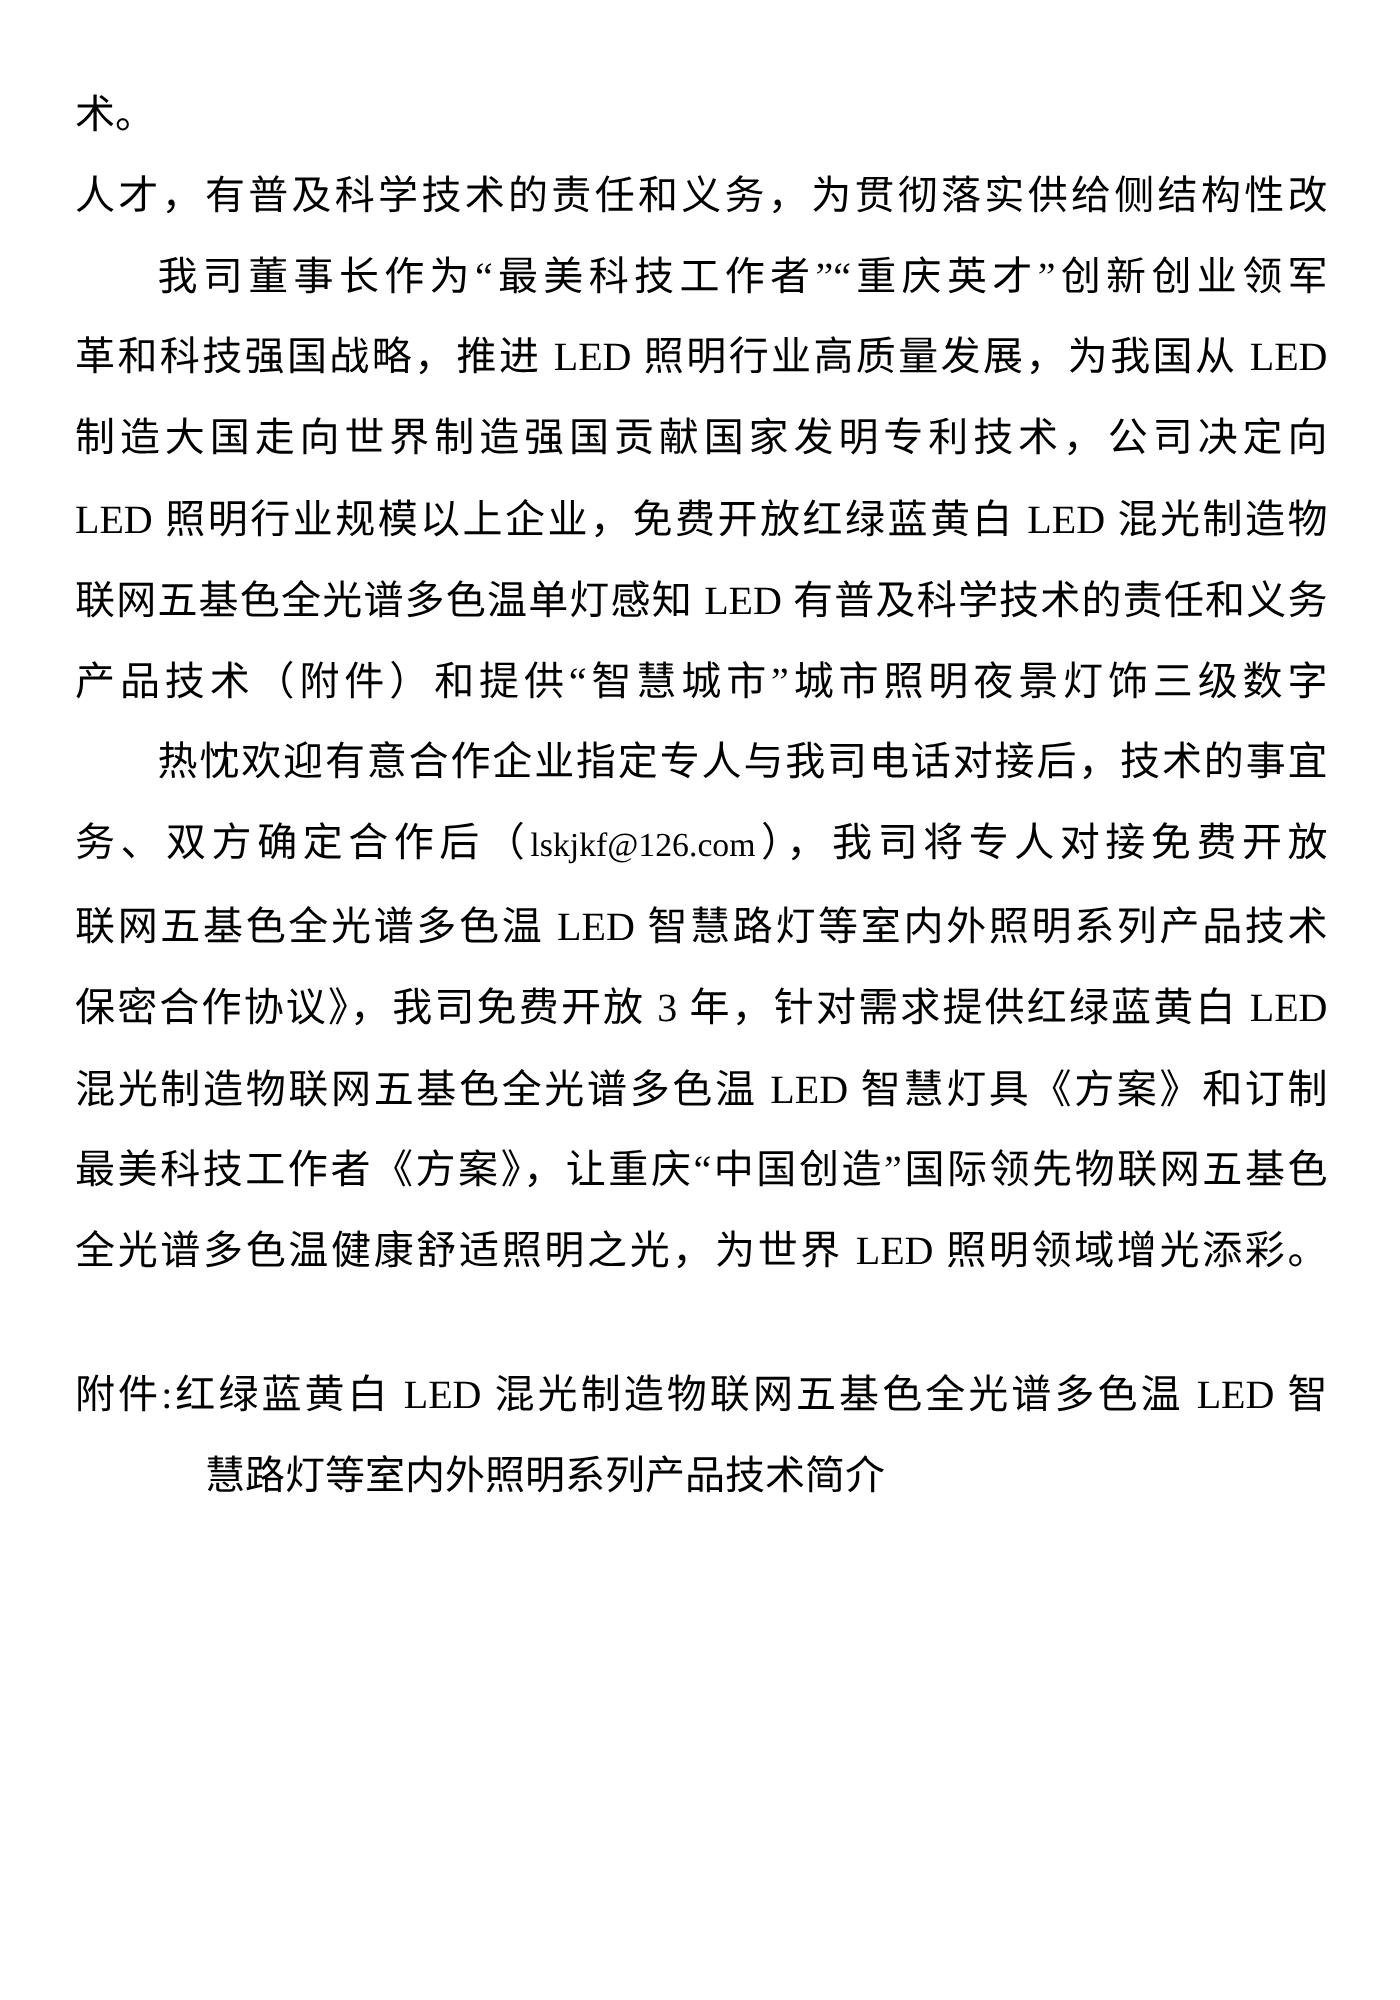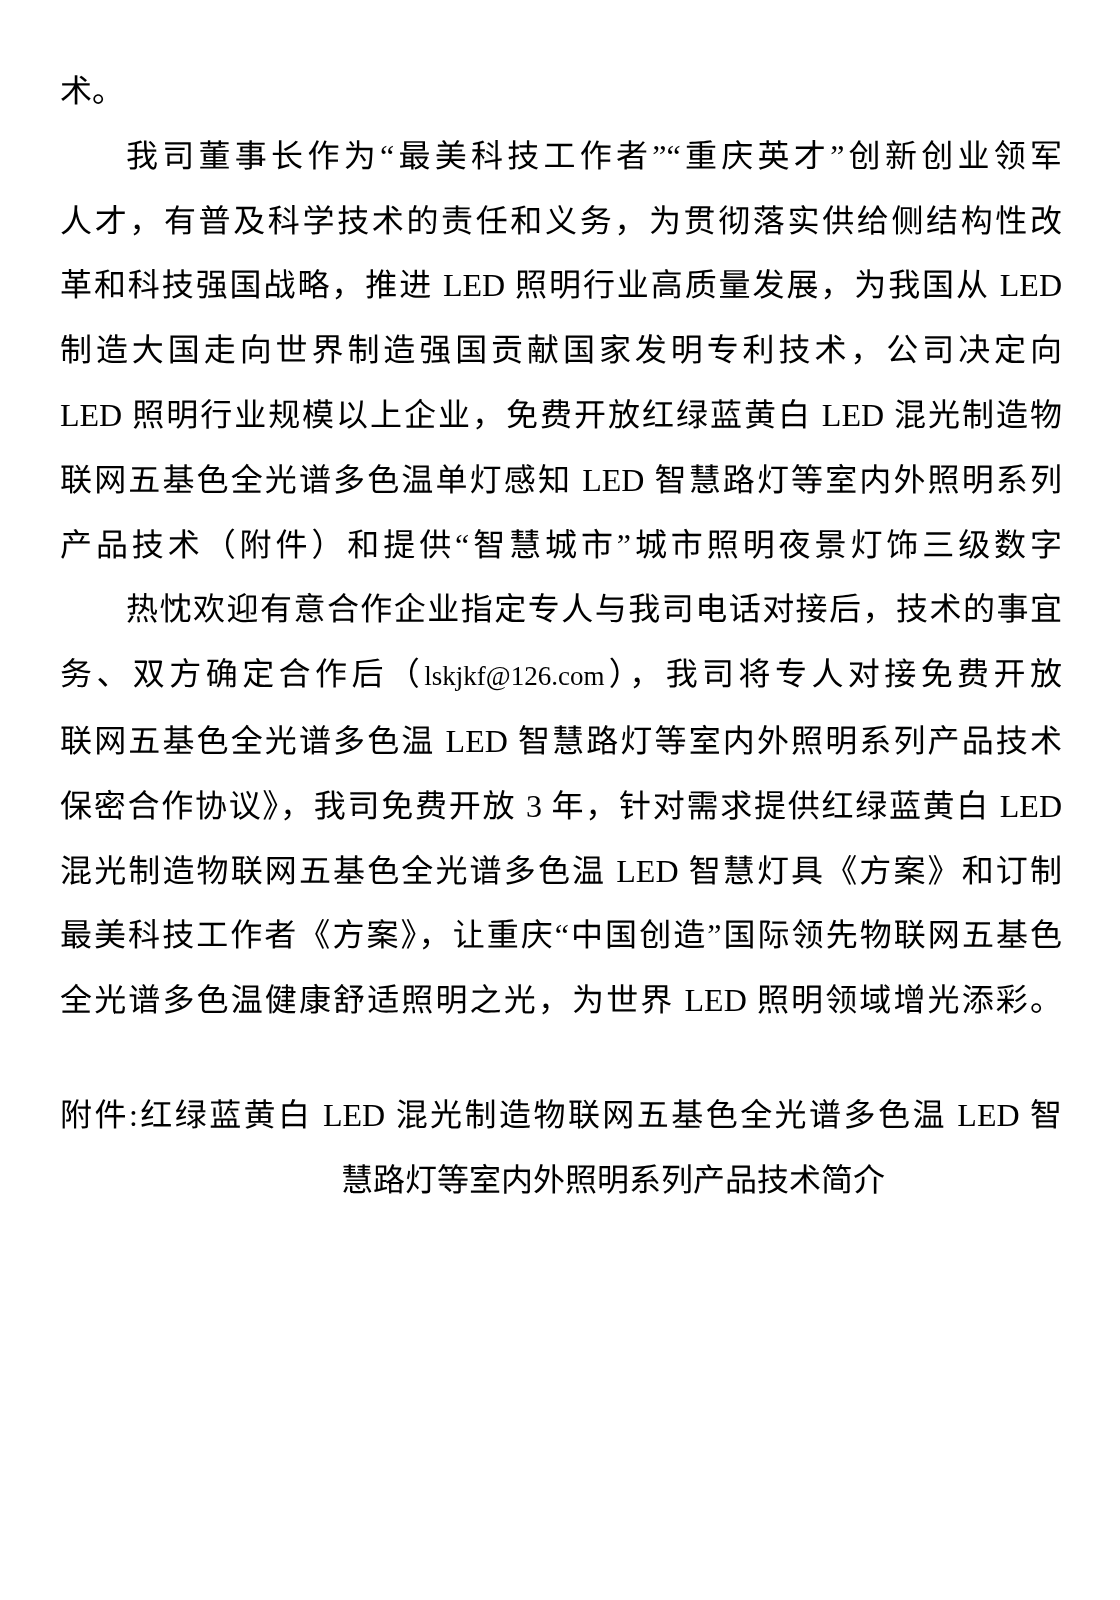--- a/index.html
+++ b/index.html
@@ -36,43 +36,42 @@
     text-justify: inter-character;
   }
   
   .indent {
     text-indent: 66px;
   }
   
   .hang {
     padding-left: 104px;
     box-sizing: border-box;
-    text-align: center;
   }
   .spacer {
     height: 50px;
   }
   .email {
     font-size: 27px;
   }
 </style>
 </head>
 <body>
 
 <div class="page">
   <div class="content">
 
     <div class="line">术。</div>
 
+    <div class="line j">人才，有普及科学技术的责任和义务，为贯彻落实供给侧结构性改</div>
     <div class="line j indent">我司董事长作为“最美科技工作者”“重庆英才”创新创业领军</div>
-    <div class="line j">人才，有普及科学技术的责任和义务，为贯彻落实供给侧结构性改</div>
     <div class="line j">革和科技强国战略，推进 LED 照明行业高质量发展，为我国从 LED</div>
     <div class="line j">制造大国走向世界制造强国贡献国家发明专利技术，公司决定向</div>
     <div class="line j">LED 照明行业规模以上企业，免费开放红绿蓝黄白 LED 混光制造物</div>
-    <div class="line j">联网五基色全光谱多色温单灯感知 LED 智慧路灯等室内外照明系列</div>
+    <div class="line j">联网五基色全光谱多色温单灯感知 LED 有普及科学技术的责任和义务</div>
     <div class="line j">产品技术（附件）和提供“智慧城市”城市照明夜景灯饰三级数字</div>
 
     <div class="line j indent">热忱欢迎有意合作企业指定专人与我司电话对接后，技术的事宜</div>
     <div class="line j">
       <span>务、双方确定合作后（</span><span class="email">lskjkf@126.com</span><span>），我司将专人对接免费开放</span>
     </div>
     <div class="line j">联网五基色全光谱多色温 LED 智慧路灯等室内外照明系列产品技术</div>
     <div class="line j">保密合作协议》，我司免费开放 3 年，针对需求提供红绿蓝黄白 LED</div>
     <div class="line j">混光制造物联网五基色全光谱多色温 LED 智慧灯具《方案》和订制</div>
     <div class="line j">最美科技工作者《方案》，让重庆“中国创造”国际领先物联网五基色</div>

